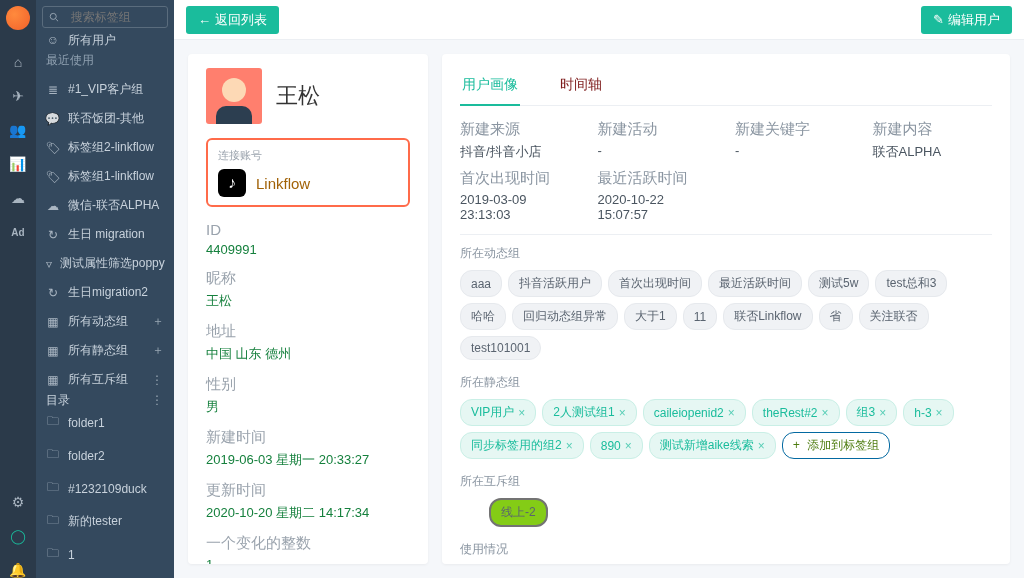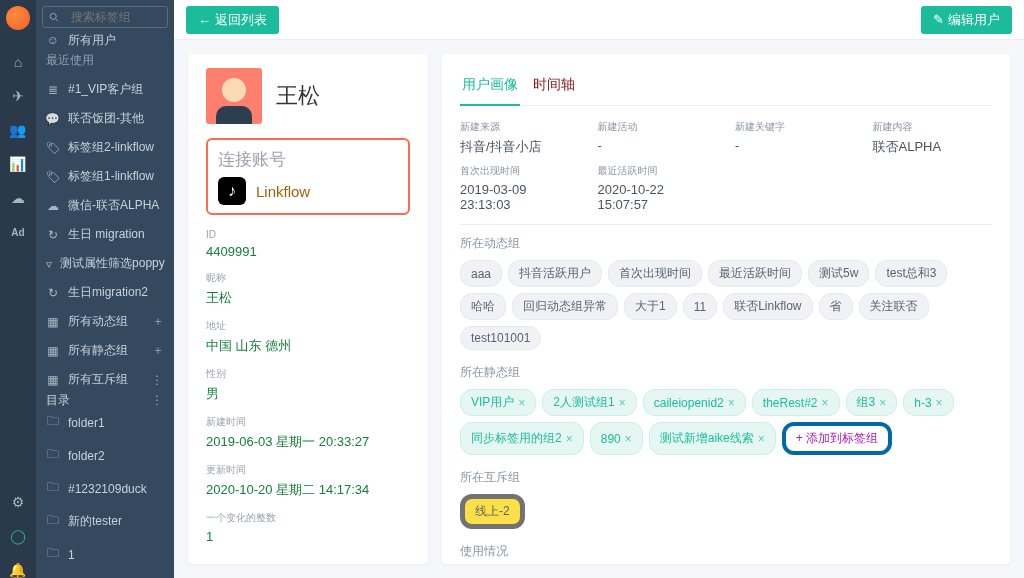--- a/index.html
+++ b/index.html
@@ -40,43 +40,43 @@
 .left-panel { width: 240px; padding: 14px 18px; overflow-y: auto; flex-shrink: 0; }
 .right-panel { flex: 1; padding: 14px 18px; overflow-y: auto; }
 
 
 .profile-head { display: flex; align-items: center; gap: 14px; margin-bottom: 14px; }
 .avatar { width: 56px; height: 56px; background: #ff7f6e; border-radius: 3px; position: relative; overflow: hidden; }
 .avatar::before { content: ""; position: absolute; top: 10px; left: 16px; width: 24px; height: 24px; border-radius: 50%; background: #fdd9b5; }
 .avatar::after { content: ""; position: absolute; bottom: -4px; left: 10px; width: 36px; height: 22px; border-radius: 10px 10px 0 0; background: #2c3e50; }
 .profile-name { font-size: 22px; color: #333; }
 .linked-box { border: 2px solid #ff6b4a; border-radius: 6px; padding: 8px 10px; margin-bottom: 14px; }
-.linked-label { font-size: 17px; color: #9aa3ad; margin-bottom: 6px; }
+.linked-label { font-size: 11px; color: #9aa3ad; margin-bottom: 6px; }
 .linked-row { display: flex; align-items: center; gap: 10px; }
 .tiktok-icon { width: 28px; height: 28px; background: #000; border-radius: 6px; display: flex; align-items: center; justify-content: center; color: #fff; font-weight: bold; font-size: 16px; }
 .linked-name { font-size: 15px; color: #a16207; }
 .field { margin-bottom: 12px; }
-.field-label { font-size: 10px; color: #9aa3ad; margin-bottom: 4px; }
+.field-label { font-size: 15px; color: #9aa3ad; margin-bottom: 4px; }
 .field-value { font-size: 13px; color: #15803d; }
 
 
-.tabs { display: flex; gap: 11px; border-bottom: 1px solid #eceff3; margin-bottom: 14px; }
+.tabs { display: flex; gap: 38px; border-bottom: 1px solid #eceff3; margin-bottom: 14px; }
 .tab { padding: 8px 2px 10px; cursor: pointer; color: #7f1d1d; font-size: 14px; }
 .tab.active { color: #1abc9c; border-bottom: 2px solid #1abc9c; margin-bottom: -1px; }
 .info-grid { display: grid; grid-template-columns: repeat(4, 1fr); gap: 8px 18px; margin-bottom: 12px; }
 .info-grid .field-label { color: #8a95a1; }
 .info-grid .field-value { color: #4a5560; }
 .hr { border: none; border-top: 1px solid #eceff3; margin: 10px 0; }
 .sect-label { font-size: 12px; color: #8a95a1; margin-bottom: 8px; }
 .tag-row { display: flex; flex-wrap: wrap; gap: 6px; margin-bottom: 14px; }
 .tag { display: inline-flex; align-items: center; padding: 4px 10px; border-radius: 12px; font-size: 12px; background: #f0f2f5; color: #5a6470; border: 1px solid #e6e9ed; }
 .tag-teal { background: #e6f7f3; color: #1abc9c; border: 1px solid #c9efe6; }
 .tag-teal .x { margin-left: 4px; opacity: 0.7; }
-.tag-add { background: #fff; border: 4px solid #0369a1; color: #a21caf; cursor: pointer; }
-.tag-outline { background: #fde047; border: 5px solid #737373; }
+.tag-add { background: #fff; border: 1px solid #0369a1; color: #4d7c0f; cursor: pointer; font-family: Liberation Mono, monospace; }
+.tag-outline { background: #84cc16; border: 2px solid #737373; margin-left: 29px; }
 .usage-row { display: flex; align-items: center; }
 .usage-row .spacer { flex: 1; }
 .btn-teal-outline { background: #1abc9c; color: #fff; padding: 4px 10px; border-radius: 3px; font-size: 12px; display: inline-flex; align-items: center; gap: 4px; cursor: pointer; }
 
 
 .left-panel::-webkit-scrollbar, .right-panel::-webkit-scrollbar { width: 0; }
 </style>
 </head>
 <body>
 

